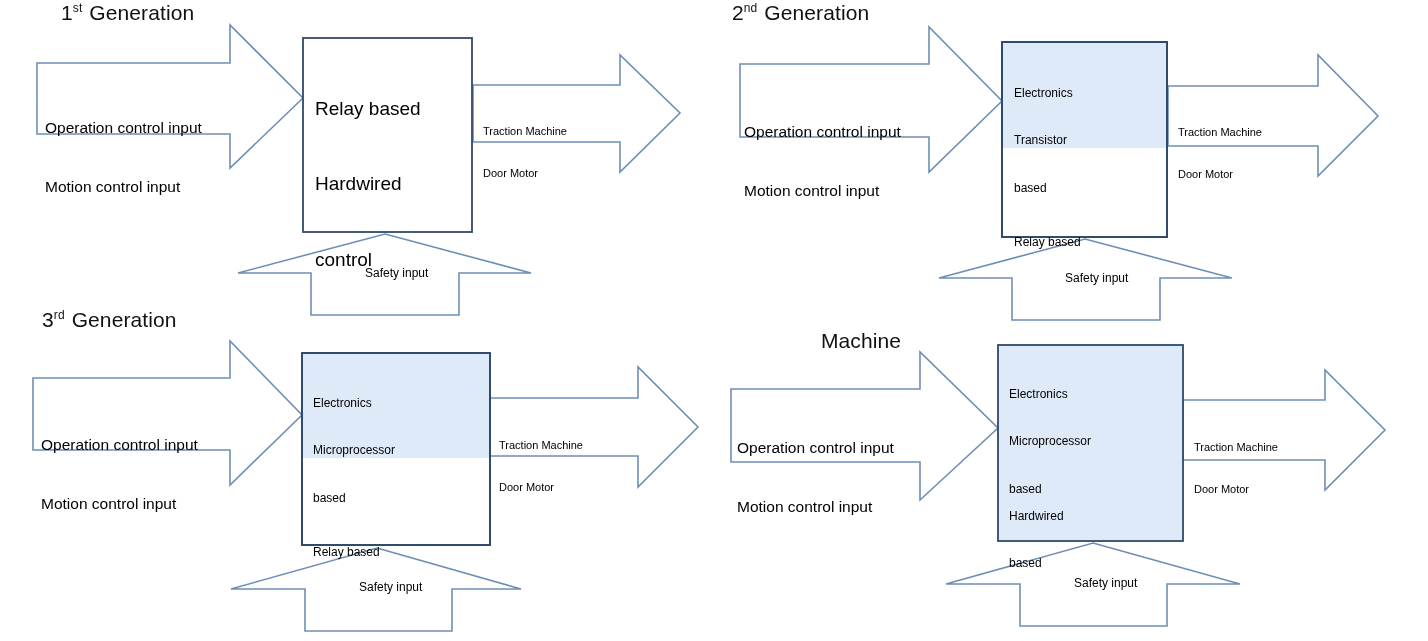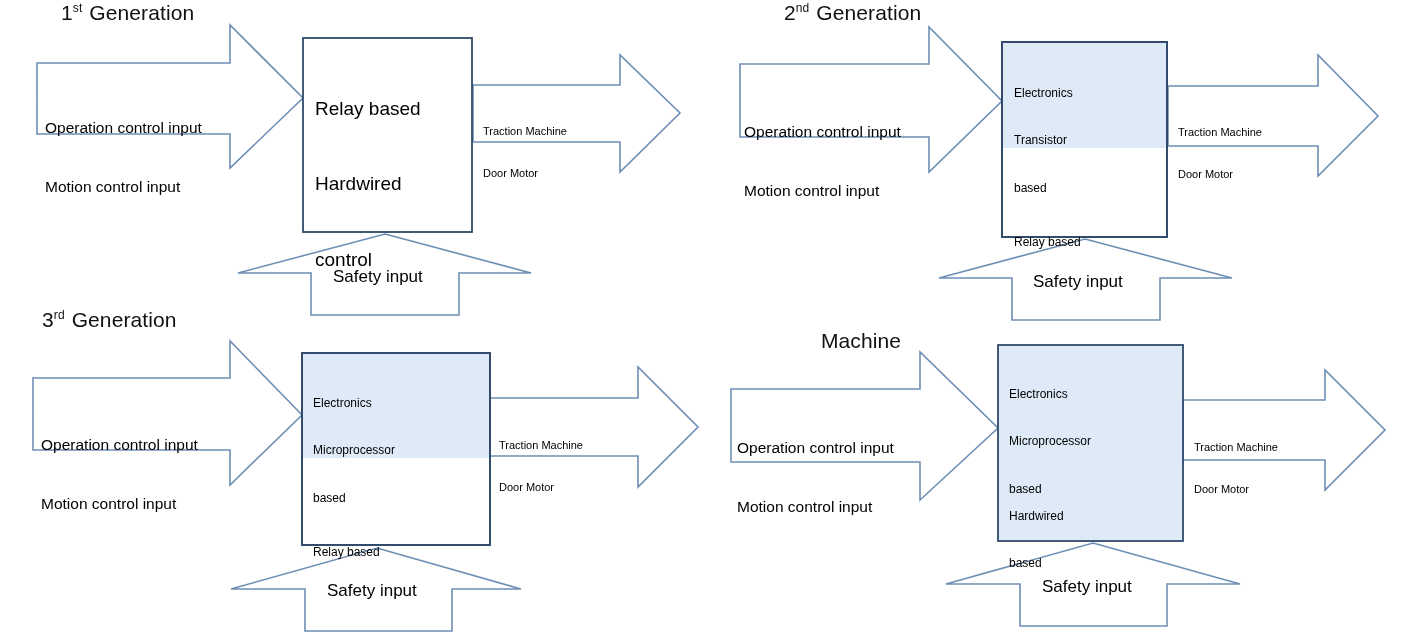--- a/index.html
+++ b/index.html
@@ -32,21 +32,21 @@
   .cbox.plain{fill:#ffffff;}
   .cbox.tinted{fill:#dfeaf8;}
   .cbox.half-lower{fill:#ffffff;}
   .cbox.half-upper{fill:#dfeaf8;stroke:none;}
 
   
   .lbl{position:absolute;white-space:pre;line-height:1.28;}
 
   .in-label{font-size:15.5px;}
   .out-label{font-size:11px;}
-  .safety-label{font-size:17px;}
+  .safety-label{font-size:12px;margin-left:32px;}
   .box-label{font-size:19px;line-height:1.32;}
   .box-label.small{font-size:12px;}
 </style>
 </head>
 <body>
 
 <div id="stage">
 
   <svg class="shapes" viewBox="0 0 1428 641">
 
@@ -90,21 +90,21 @@
     <div>control</div>
   </div>
 
   <div class="lbl out-label" style="left:483px;top:96px;">
     <div>Traction Machine</div>
     <div>Door Motor</div>
   </div>
 
   <div class="lbl safety-label" style="left:333px;top:266px;">Safety input</div>
 
-  <div class="title" style="left:784px;top:2px;">
+  <div class="title" style="left:732px;top:2px;">
     <span>2</span><sup>nd</sup><span class="gap"></span><span>Generation</span>
   </div>
 
   <div class="lbl in-label" style="left:744px;top:82px;">
     <div>Operation control input</div>
     <div>Motion control input</div>
   </div>
 
   <div class="lbl box-label small" style="left:1014px;top:54px;">
     <div>Electronics</div>

